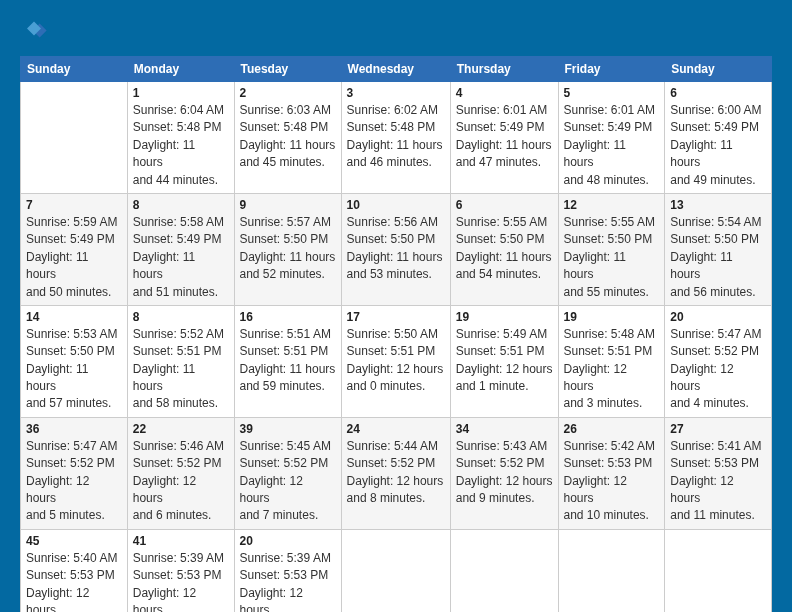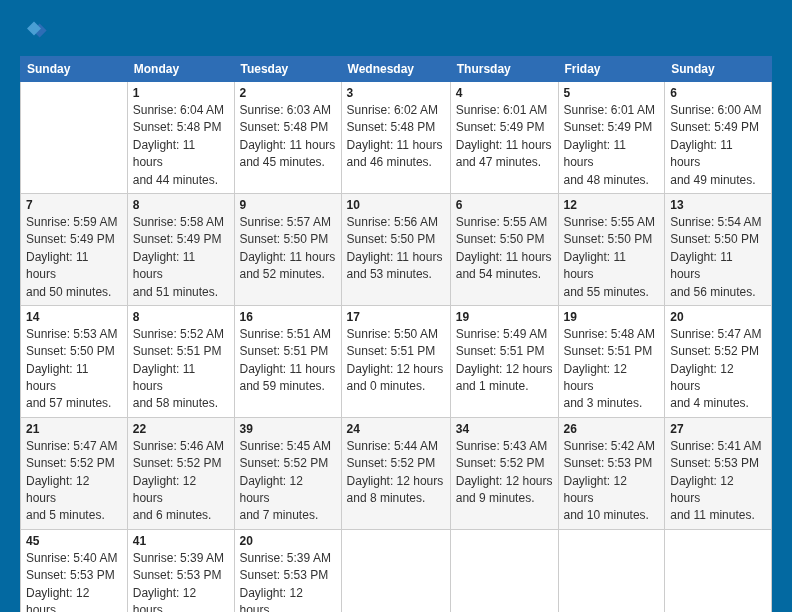--- a/index.html
+++ b/index.html
@@ -212,21 +212,21 @@
             <span class="day-num">19</span>
             <div class="day-info">Sunrise: 5:48 AM<br>Sunset: 5:51 PM<br>Daylight: 12 hours<br>and 3 minutes.</div>
           </td>
           <td>
             <span class="day-num">20</span>
             <div class="day-info">Sunrise: 5:47 AM<br>Sunset: 5:52 PM<br>Daylight: 12 hours<br>and 4 minutes.</div>
           </td>
         </tr>
         <tr>
           <td>
-            <span class="day-num">21</span>
+            <span class="day-num">36</span>
             <div class="day-info">Sunrise: 5:47 AM<br>Sunset: 5:52 PM<br>Daylight: 12 hours<br>and 5 minutes.</div>
           </td>
           <td>
             <span class="day-num">22</span>
             <div class="day-info">Sunrise: 5:46 AM<br>Sunset: 5:52 PM<br>Daylight: 12 hours<br>and 6 minutes.</div>
           </td>
           <td>
             <span class="day-num">39</span>
             <div class="day-info">Sunrise: 5:45 AM<br>Sunset: 5:52 PM<br>Daylight: 12 hours<br>and 7 minutes.</div>
           </td>

